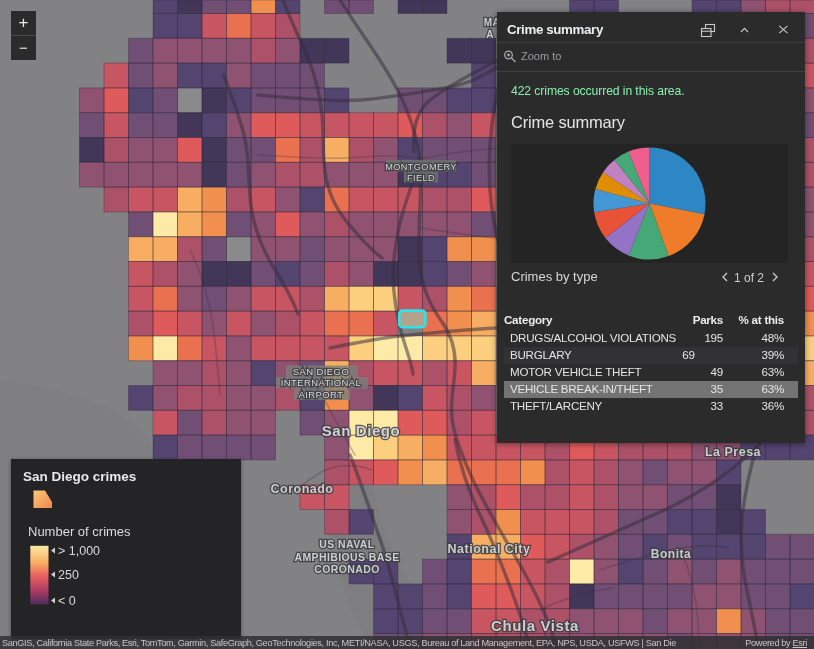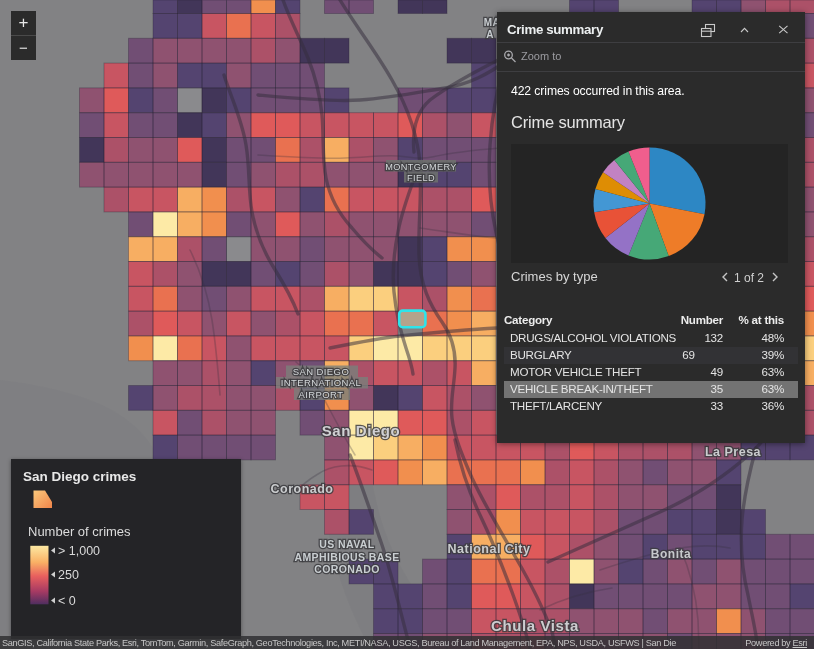--- a/index.html
+++ b/index.html
@@ -954,45 +954,45 @@
       <line x1="10" y1="43" x2="13" y2="43"></line>
           <line x1="11.5" y1="41.5" x2="11.5" y2="44.5"></line>
     </g>
     <line x1="0" y1="59.5" x2="308" y2="59.5" stroke="#3e3e41" stroke-width="1"></line>
     <g fill="none" stroke="#c6c6c6" stroke-width="1.4">
       <polyline points="230,261 226,265 230,269"></polyline>
       <polyline points="276,261 280,265 276,269"></polyline>
     </g>
   </svg>
   <div style="position:absolute;left:24px;top:38px;font-size:11px;color:#9c9ca1">Zoom to</div>
-  <div style="position:absolute;left:14px;top:72px;font-size:12.2px;letter-spacing:-0.1px;color:#ffffff">422 crimes occurred in this area.</div>
+  <div style="position:absolute;left:14px;top:72px;font-size:12.2px;letter-spacing:-0.1px;color:#86efac">422 crimes occurred in this area.</div>
   <div style="position:absolute;left:14px;top:101px;font-size:16.5px;letter-spacing:-0.2px;color:#e4e4e4">Crime summary</div>
   <div style="position:absolute;left:14px;top:132px;width:277px;height:119px;background:#242424"></div>
   <svg width="277" height="131" viewBox="0 0 277 131" style="position:absolute;left:14px;top:120px">
         <path d="M138.5,71.5 L138.5,15.5 A56,56 0 0 1 193.5,82.2 Z" fill="#2d87c4"></path>
         <path d="M138.5,71.5 L193.5,82.2 A56,56 0 0 1 157.7,124.1 Z" fill="#ee7c28"></path>
         <path d="M138.5,71.5 L157.7,124.1 A56,56 0 0 1 117.5,123.4 Z" fill="#46a877"></path>
         <path d="M138.5,71.5 L117.5,123.4 A56,56 0 0 1 94.4,106.0 Z" fill="#9472c6"></path>
         <path d="M138.5,71.5 L94.4,106.0 A56,56 0 0 1 83.2,80.3 Z" fill="#e85237"></path>
         <path d="M138.5,71.5 L83.2,80.3 A56,56 0 0 1 84.4,57.0 Z" fill="#4397d4"></path>
         <path d="M138.5,71.5 L84.4,57.0 A56,56 0 0 1 92.1,40.2 Z" fill="#de8d04"></path>
         <path d="M138.5,71.5 L92.1,40.2 A56,56 0 0 1 103.3,28.0 Z" fill="#c282c2"></path>
         <path d="M138.5,71.5 L103.3,28.0 A56,56 0 0 1 117.5,19.6 Z" fill="#46a877"></path>
         <path d="M138.5,71.5 L117.5,19.6 A56,56 0 0 1 138.5,15.5 Z" fill="#f05e8d"></path>
       </svg>
   <div style="position:absolute;left:14px;top:257px;font-size:13px;color:#d6d6d6">Crimes by type</div>
   <div style="position:absolute;left:237px;top:259px;font-size:12px;color:#cfcfcf">1 of 2</div>
   <div class="trow" style="top:299px;font-weight:bold;color:#ececec">
     <span class="tc" style="left:0;width:194px;">Category</span>
-    <span class="tc" style="left:150px;width:69px;text-align:right">Number</span>
+    <span class="tc" style="left:150px;width:69px;text-align:right">Parks</span>
     <span class="tc" style="left:219px;width:61px;text-align:right">% at this</span>
   </div>
   <div class="trow" style="top:317.5px">
     <span class="tc" style="left:6px">DRUGS/ALCOHOL VIOLATIONS</span>
-    <span class="tc" style="left:150px;width:69px;text-align:right">132</span>
+    <span class="tc" style="left:150px;width:69px;text-align:right">195</span>
     <span class="tc" style="left:219px;width:61px;text-align:right">48%</span>
   </div>
   <div class="trow" style="top:334.5px;background:#323235">
     <span class="tc" style="left:6px">BURGLARY</span>
     <span class="tc" style="left:150px;width:69px;text-align:center">69</span>
     <span class="tc" style="left:219px;width:61px;text-align:right">39%</span>
   </div>
   <div class="trow" style="top:351.5px">
     <span class="tc" style="left:6px">MOTOR VEHICLE THEFT</span>
     <span class="tc" style="left:150px;width:69px;text-align:right">49</span>

